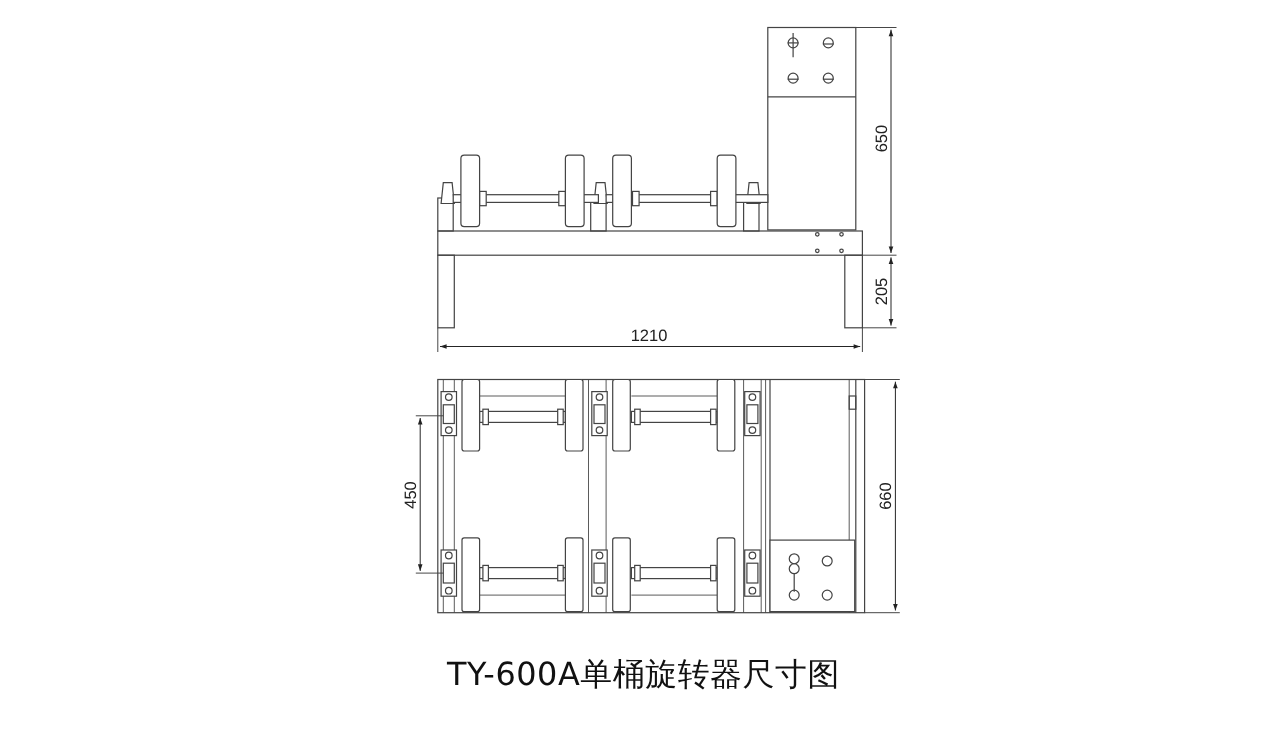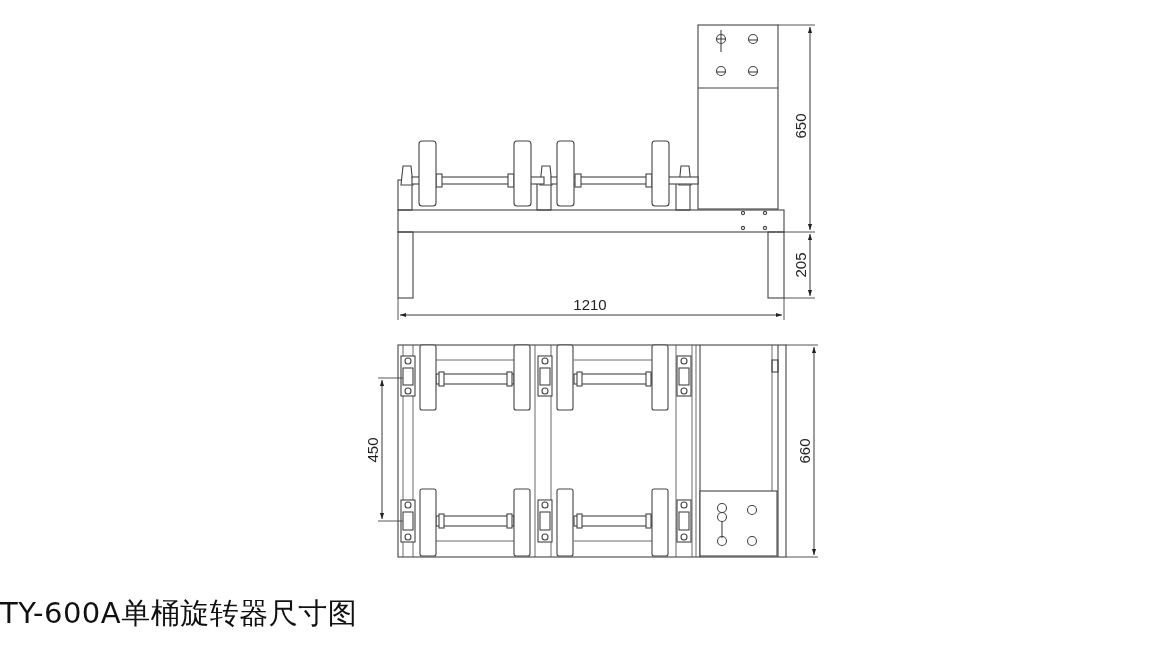--- a/index.html
+++ b/index.html
@@ -1,19 +1,19 @@
 <!DOCTYPE html>
 <html><head>
 <meta charset="utf-8">
 <style>
   html, body { margin: 0; padding: 0; background: #ffffff; }
   body { width: 1170px; height: 672px; position: relative; overflow: hidden;
          font-family: "DejaVu Sans", sans-serif; }
   #drawing { position: absolute; left: 0; top: 0; }
-  .caption { position: absolute; left: 0; width: 1170px; top: 594px; 
+  .caption { position: absolute; left: 0; width: 1170px; top: 594px; text-align: center;
              font-family: "DejaVu Sans", sans-serif; font-size: 29px; color: #111; letter-spacing: 0.5px; }
   .dim { font-family: "Liberation Sans", sans-serif; font-size: 15px; fill: #222; }
 </style>
 </head>
 <body>
 
 <svg id="drawing" width="1170" height="672" viewBox="0 0 1170 672" xmlns="http://www.w3.org/2000/svg">
   <defs>
     <marker id="arr" viewBox="0 0 10 10" refX="10" refY="5" markerWidth="9" markerHeight="6" orient="auto-start-reverse" markerUnits="userSpaceOnUse">
       <path d="M0,1.5 L10,5 L0,8.5 z" fill="#222"></path>

